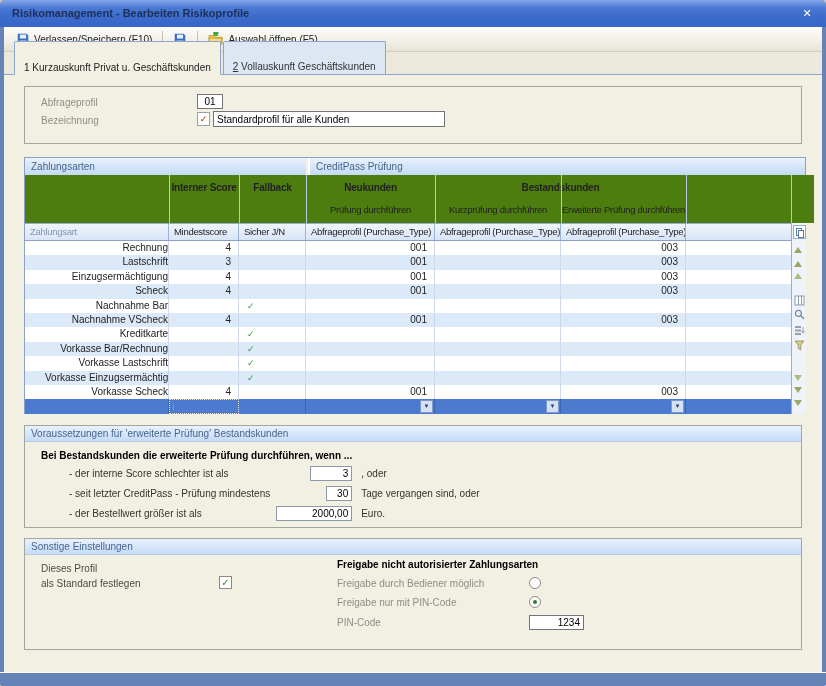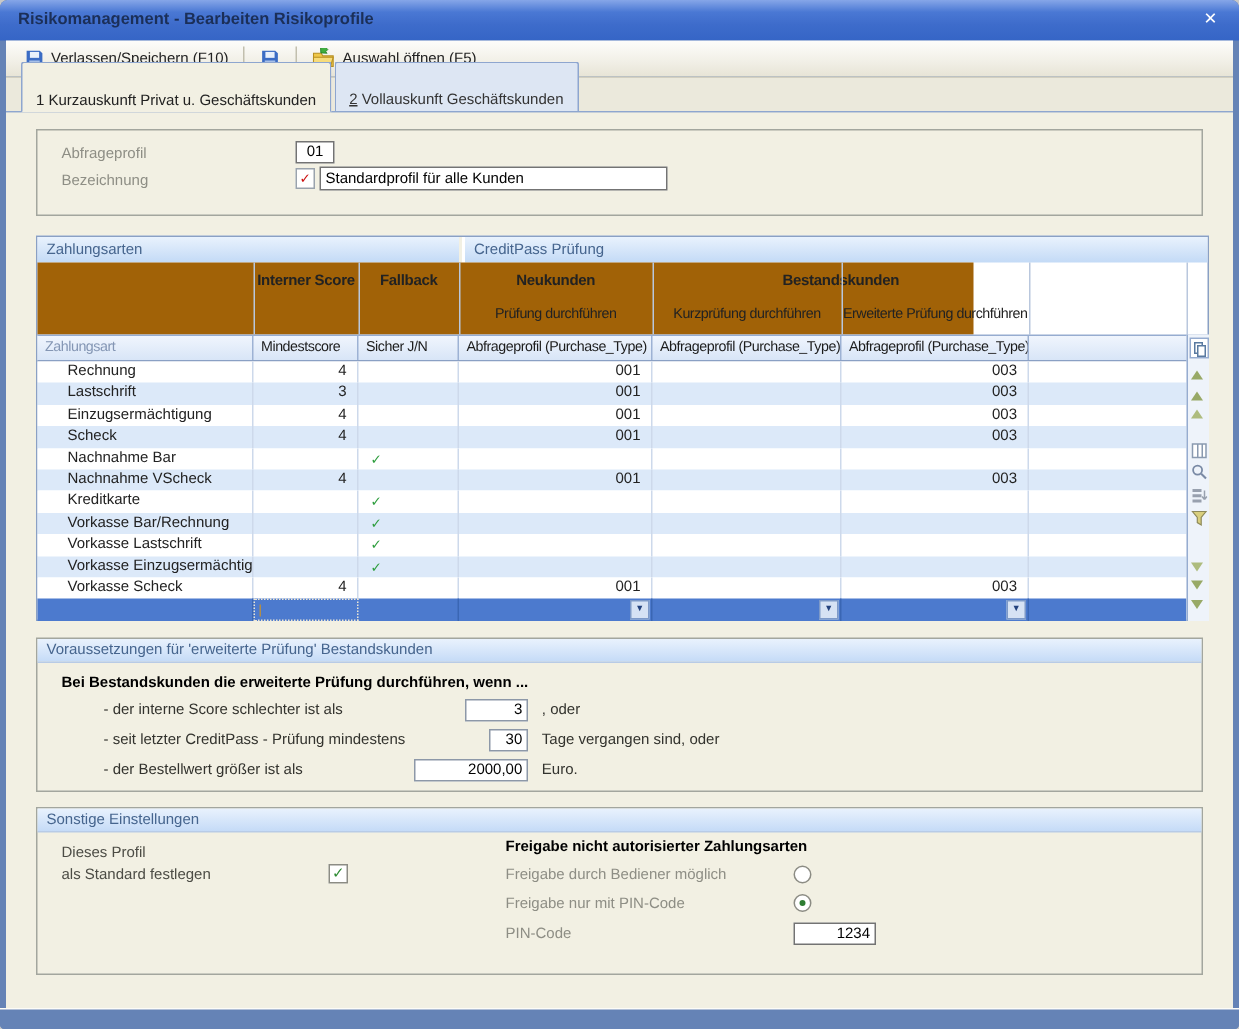--- a/index.html
+++ b/index.html
@@ -43,37 +43,37 @@
   
   .lbl { position:absolute; color:#8e8e85; font-size:10px; }
   .inp { position:absolute; border:1px solid #737373; background:#fff; font-family:inherit; font-size:10px; padding:0 3px; }
 
   
   .grid { position:absolute; left:24px; top:157px; width:782px; height:257px; border:1px solid #8aa0c4; background:#fff; }
   .gband { position:absolute; top:0; height:17px; background:linear-gradient(#e9f2fd, #c3daf6); color:#46658e;
     line-height:17px; padding-left:6px; font-size:10px; }
   .gband.l { left:0; width:283px; border-right:2px solid #f2f0e3; }
   .gband.r { left:285px; width:495px; }
-  .ghead { position:absolute; left:0; top:17px; width:624px; height:48px; background:#a16207; }
+  .ghead { position:absolute; left:0; top:17px; width:789px; height:48px; background:#4d7c0f; }
   .gh-bold { position:absolute; top:7px; font-weight:bold; font-size:10px; text-align:center; white-space:nowrap; letter-spacing:-0.2px; }
   .gh-sub { position:absolute; top:29px; font-size:9.5px; text-align:center; white-space:nowrap; letter-spacing:-0.3px; color:#222; }
   .vline { position:absolute; width:1px; background:#b9c7dd; top:17px; height:48px; }
 
   .gcolhead { position:absolute; left:0; top:65px; width:780px; height:18px;
     background:linear-gradient(#f0f5fd, #d8e5f7); border-top:1px solid #96acd0; border-bottom:1px solid #8aa0c4; }
   .gcolhead .hcell { position:absolute; top:0; height:16px; line-height:16px; font-size:9.5px; letter-spacing:-0.3px;
     padding-left:5px; border-right:1px solid #9db2d4; white-space:nowrap; overflow:hidden; color:#1c1c1c; }
   .gcolhead .hcell.first { color:#8496b4; }
 
   .grows { position:absolute; left:0; top:83px; width:766px; }
   .grow { position:relative; width:766px; height:14.4px; background:#fff; }
   .grow.alt { background:#dce9f9; }
   .gcell { position:absolute; top:0; height:14.4px; line-height:14.4px; font-size:10px; white-space:nowrap; overflow:hidden;
     border-right:1px solid #cdd9eb; }
-  .tl { padding-left:20px; text-align:left; }
+  .tl { padding-left:20px; text-align:right; }
   .tr { padding-right:7px; text-align:right; }
   .gcell.check { color:#2f9e3f; font-weight:bold; font-size:9px; padding-left:8px; }
   .cc1{left:0;width:144px} .cc2{left:144px;width:70px} .cc3{left:214px;width:67px}
   .cc4{left:281px;width:129px} .cc5{left:410px;width:126px} .cc6{left:536px;width:125px} .cc7{left:661px;width:105px}
 
   .selrow { position:absolute; left:0; top:241px; width:766px; height:15px; background:#4c7ace; }
   .selcell { position:absolute; top:0; height:15px; border-right:1px solid #3a66b4; }
   .focuscell { border:1px dotted #ece6d6; }
   .caret { position:absolute; left:3px; top:3px; width:1px; height:8px; background:#b08d4a; }
   .ddbtn { position:absolute; right:1px; top:1px; width:13px; height:13px; background:#d6e2f4; border:1px solid #7d99c8;

